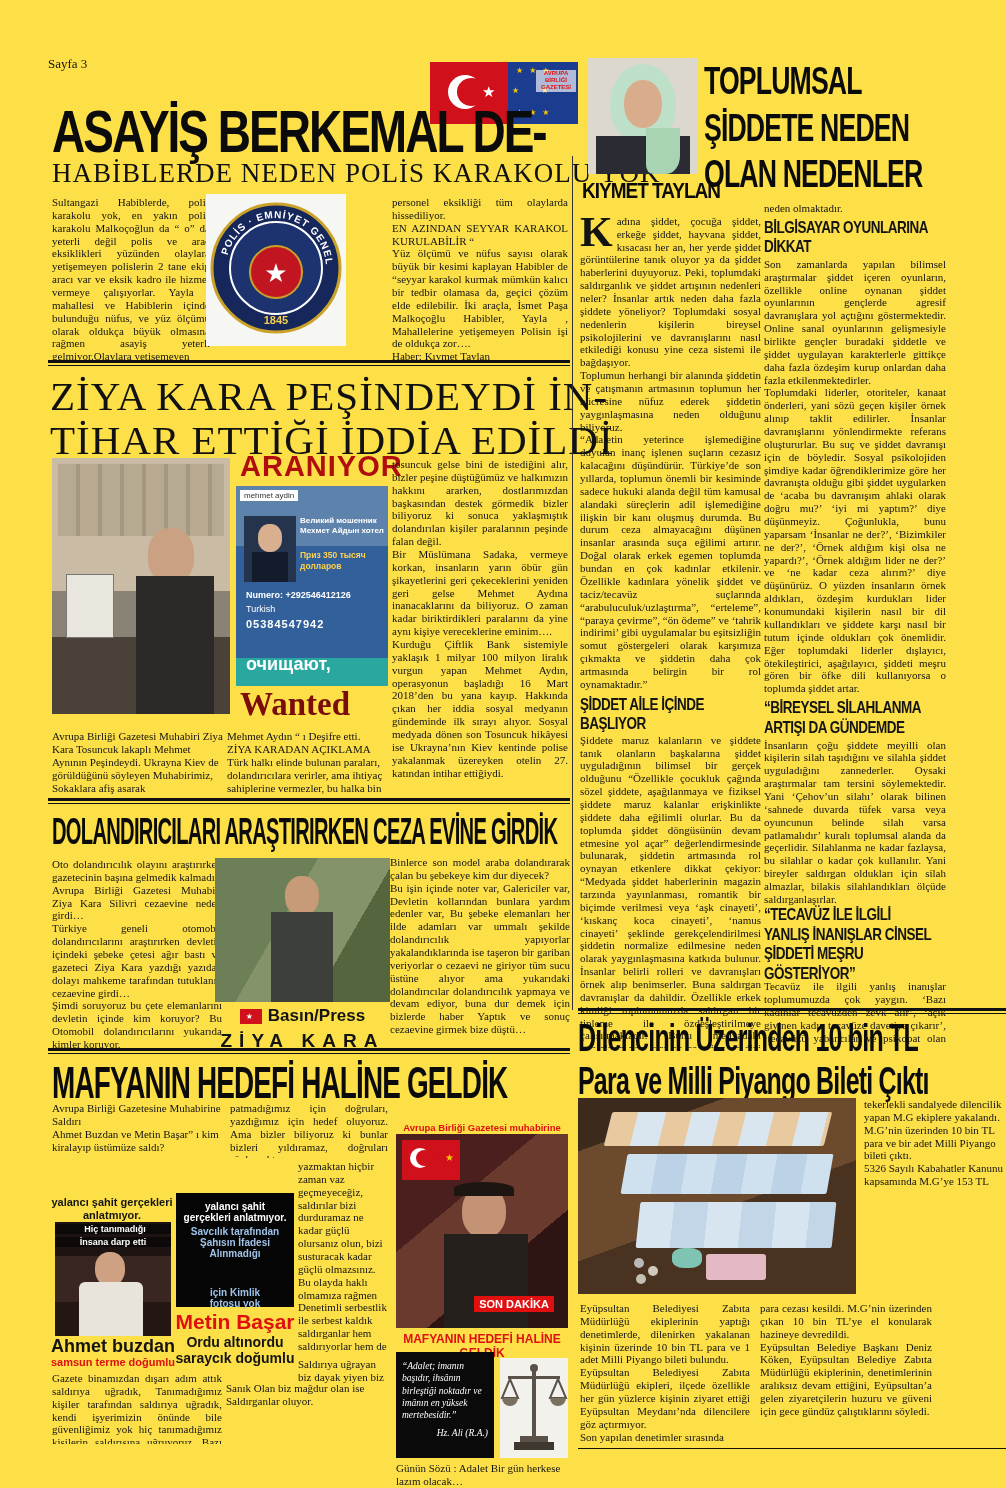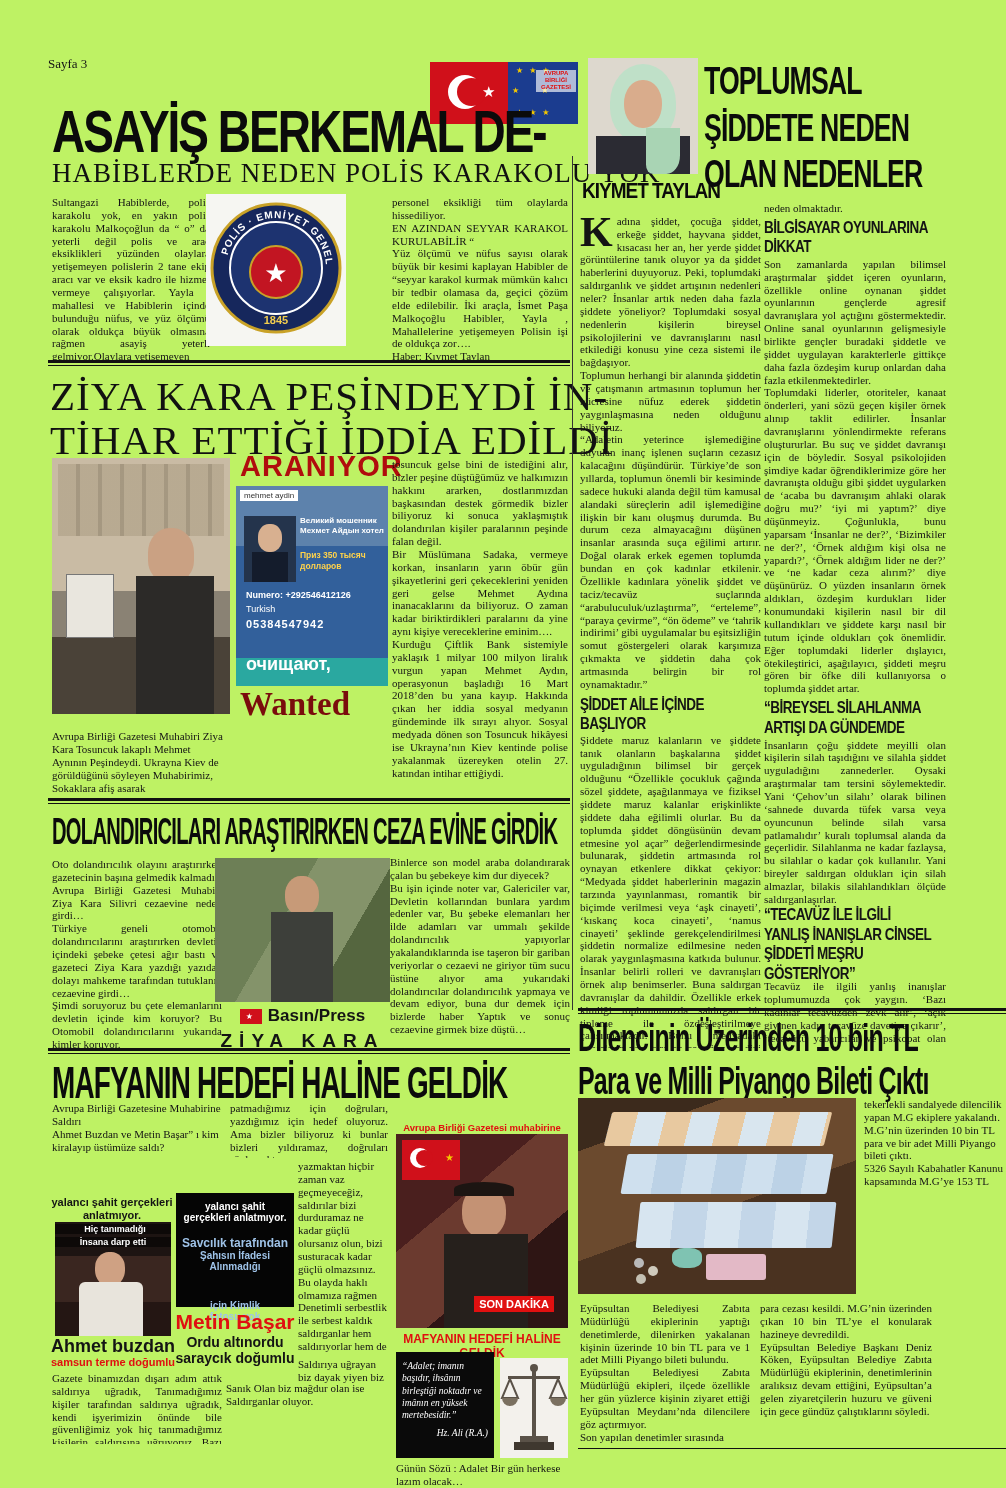--- a/index.html
+++ b/index.html
@@ -1,18 +1,18 @@
 <!DOCTYPE html>
 <html><head>
 <meta charset="utf-8">
 <style>
   * { margin:0; padding:0; box-sizing:border-box; }
   html,body { width:1006px; height:1488px; background:#ffffff; font-family:"Liberation Serif", serif; color:#141414; }
   .abs { position:absolute; }
-  #page { position:relative; width:1006px; height:1488px; background:#bef264; overflow:hidden; }
+  #page { position:relative; width:1006px; height:1488px; background:#fde047; overflow:hidden; }
   .body-txt { font-size:11px; line-height:1.17; text-align:justify; white-space:pre-line; overflow:hidden; }
   .cap-txt  { font-size:11px; line-height:1.18; white-space:pre-line; overflow:hidden; }
   .hl-cond { font-family:"Liberation Sans", sans-serif; font-weight:800; color:#0b0b0b; white-space:nowrap; transform-origin:0 0; letter-spacing:-1px; }
   .serif-hl { font-family:"Liberation Serif", serif; font-weight:400; color:#111; white-space:nowrap; letter-spacing:1px; }
   .sub-cond { display:inline-block; font-family:"Liberation Sans", sans-serif; font-weight:800; font-size:13.5px; letter-spacing:-0.5px; transform:scaleY(1.25); transform-origin:0 50%; }
   .rule2 { height:6px; background:linear-gradient(#111 0 3px, transparent 3px 5px, #111 5px 6px); }
   .rule1 { height:2px; background:#111; }
   .vline { width:1px; background:#333; }
   .dropcap { float:left; font-size:42px; line-height:34px; font-weight:bold; padding-right:4px; font-family:"Liberation Serif", serif; }
   .photo { position:absolute; overflow:hidden; }
@@ -93,20 +93,23 @@
     <div class="abs sans8" style="left:10px; top:168px; width:140px; color:#fff; font-size:18px; font-weight:bold;">очищают,</div>
   </div>
 
   <div class="abs" style="left:240px; top:686px; font-family:'Liberation Serif',serif; font-weight:bold; font-size:33px; color:#7a0c0c;">Wanted</div>
 
   <div class="abs body-txt" style="left:392px; top:458px; width:176px; height:328px;">tosuncuk gelse bini de istediğini alır, bizler peşine düştüğümüz ve halkımızın hakkını ararken, dostlarımızdan başkasından destek görmedik bizler biliyoruz ki sonuca yaklaşmıştık dolandırılan kişiler paralarının peşinde falan değil.
 Bir Müslümana Sadaka, vermeye korkan, insanların yarın öbür gün şikayetlerini geri çekeceklerini yeniden geri gelse Mehmet Aydına inanacaklarını da biliyoruz. O zaman kadar biriktirdikleri paralarını da yine aynı kişiye vereceklerine eminim….
 Kurduğu Çiftlik Bank sistemiyle yaklaşık 1 milyar 100 milyon liralık vurgun yapan Mehmet Aydın, operasyonun başladığı 16 Mart 2018’den bu yana kayıp. Hakkında çıkan her iddia sosyal medyanın gündeminde ilk sırayı alıyor. Sosyal medyada dönen son Tosuncuk hikâyesi ise Ukrayna’nın Kiev kentinde polise yakalanmak üzereyken otelin 27. katından intihar ettiğiydi.</div>
 
   <div class="abs cap-txt" style="left:52px; top:730px; width:172px; height:78px;">Avrupa Birliği Gazetesi Muhabiri Ziya Kara Tosuncuk lakaplı Mehmet Aynının Peşindeydi. Ukrayna Kiev de görüldüğünü söyleyen Muhabirimiz, Sokaklara afiş asarak</div>
+  <div class="abs cap-txt" style="left:227px; top:730px; width:164px; height:78px;">Mehmet Aydın “ ı Deşifre etti.
+ZİYA KARADAN AÇIKLAMA
+Türk halkı elinde bulunan paraları, dolandırıcılara verirler, ama ihtiyaç sahiplerine vermezler, bu halka bin</div>
 
   <div class="abs rule2" style="left:48px; top:798px; width:522px;"></div>
 
   <div class="abs hl-cond" style="left:52px; top:810px; font-size:28px; transform:scale(0.72,1.35);">DOLANDIRICILARI ARAŞTIRIRKEN CEZA EVİNE GİRDİK</div>
   <div class="abs body-txt" style="left:52px; top:858px; width:170px; height:205px;">Oto dolandırıcılık olayını araştırırken gazetecinin başına gelmedik kalmadı.
 Avrupa Birliği Gazetesi Muhabiri Ziya Kara Silivri cezaevine neden girdi…
 Türkiye geneli otomobil  dolandırıcılarını araştırırken devletin içindeki şebeke çetesi ağır bastı ve gazeteci Ziya Kara yazdığı yazıdan dolayı mahkeme tarafından tutuklanıp cezaevine girdi…
 Şimdi soruyoruz bu çete elemanlarını devletin içinde kim koruyor? Bu Otomobil dolandırıcılarını yukarıda kimler koruyor.</div>
 
   <div class="photo" style="left:215px; top:858px; width:175px; height:144px; background:linear-gradient(120deg,#6d7f56 0 40%, #84936a 40% 70%, #55663f 70% 100%);">
@@ -141,21 +144,21 @@
     <div class="abs sans8 center" style="left:0; top:15px; width:116px; color:#fff; font-size:9px; font-weight:bold; background:rgba(0,0,0,.55);">İnsana darp etti</div>
     <div class="abs" style="left:40px; top:30px; width:30px; height:34px; border-radius:46%; background:#cfa183;"></div>
     <div class="abs" style="left:24px; top:60px; width:64px; height:54px; background:#e8e4dc; border-radius:6px 6px 0 0;"></div>
   </div>
   <div class="abs sans8 center" style="left:48px; top:1336px; width:130px; font-size:18px; font-weight:800;">Ahmet buzdan</div>
   <div class="abs sans8 center" style="left:44px; top:1356px; width:138px; font-size:11px; font-weight:800; color:#e01010;">samsun terme doğumlu</div>
 
   <div class="abs" style="left:176px; top:1193px; width:118px; height:114px; background:#050505; text-align:center; padding-top:8px;">
     <div class="sans8" style="color:#fff; font-size:10px; font-weight:800;">yalancı şahit</div>
     <div class="sans8" style="color:#fff; font-size:10px; font-weight:800;">gerçekleri anlatmıyor.</div>
-    <div class="sans8" style="color:#9fc3e8; font-size:12px; font-weight:800; margin-top:13px;">Savcılık tarafından</div>
+    <div class="sans8" style="color:#9fc3e8; font-size:10px; font-weight:800; margin-top:3px;">Savcılık tarafından</div>
     <div class="sans8" style="color:#9fc3e8; font-size:10px; font-weight:800;">Şahısın İfadesi</div>
     <div class="sans8" style="color:#9fc3e8; font-size:10px; font-weight:800;">Alınmadığı</div>
     <div class="sans8" style="color:#9fc3e8; font-size:10px; font-weight:800;margin-top:28px;">için Kimlik</div>
     <div class="sans8" style="color:#9fc3e8; font-size:10px; font-weight:800;">fotosu yok</div>
   </div>
   <div class="abs sans8 center" style="left:172px; top:1310px; width:126px; font-size:21px; font-weight:800; color:#e01010;">Metin Başar</div>
   <div class="abs sans8 center" style="left:168px; top:1334px; width:134px; font-size:14px; font-weight:800; white-space:pre-line;">Ordu altınordu
 saraycık doğumlu</div>
 
   <div class="abs body-txt" style="left:298px; top:1160px; width:90px; height:196px; text-align:left;">yazmaktan hiçbir zaman vaz geçmeyeceğiz, saldırılar bizi durduramaz ne kadar güçlü olursanız olun, bizi susturacak kadar güçlü olmazsınız. Bu olayda haklı olmamıza rağmen Denetimli serbestlik ile serbest kaldık saldırganlar hem saldırıyorlar hem de halkı duruma düşüyorlar Adalet Türkiye “ de böyle işliyor…</div>

